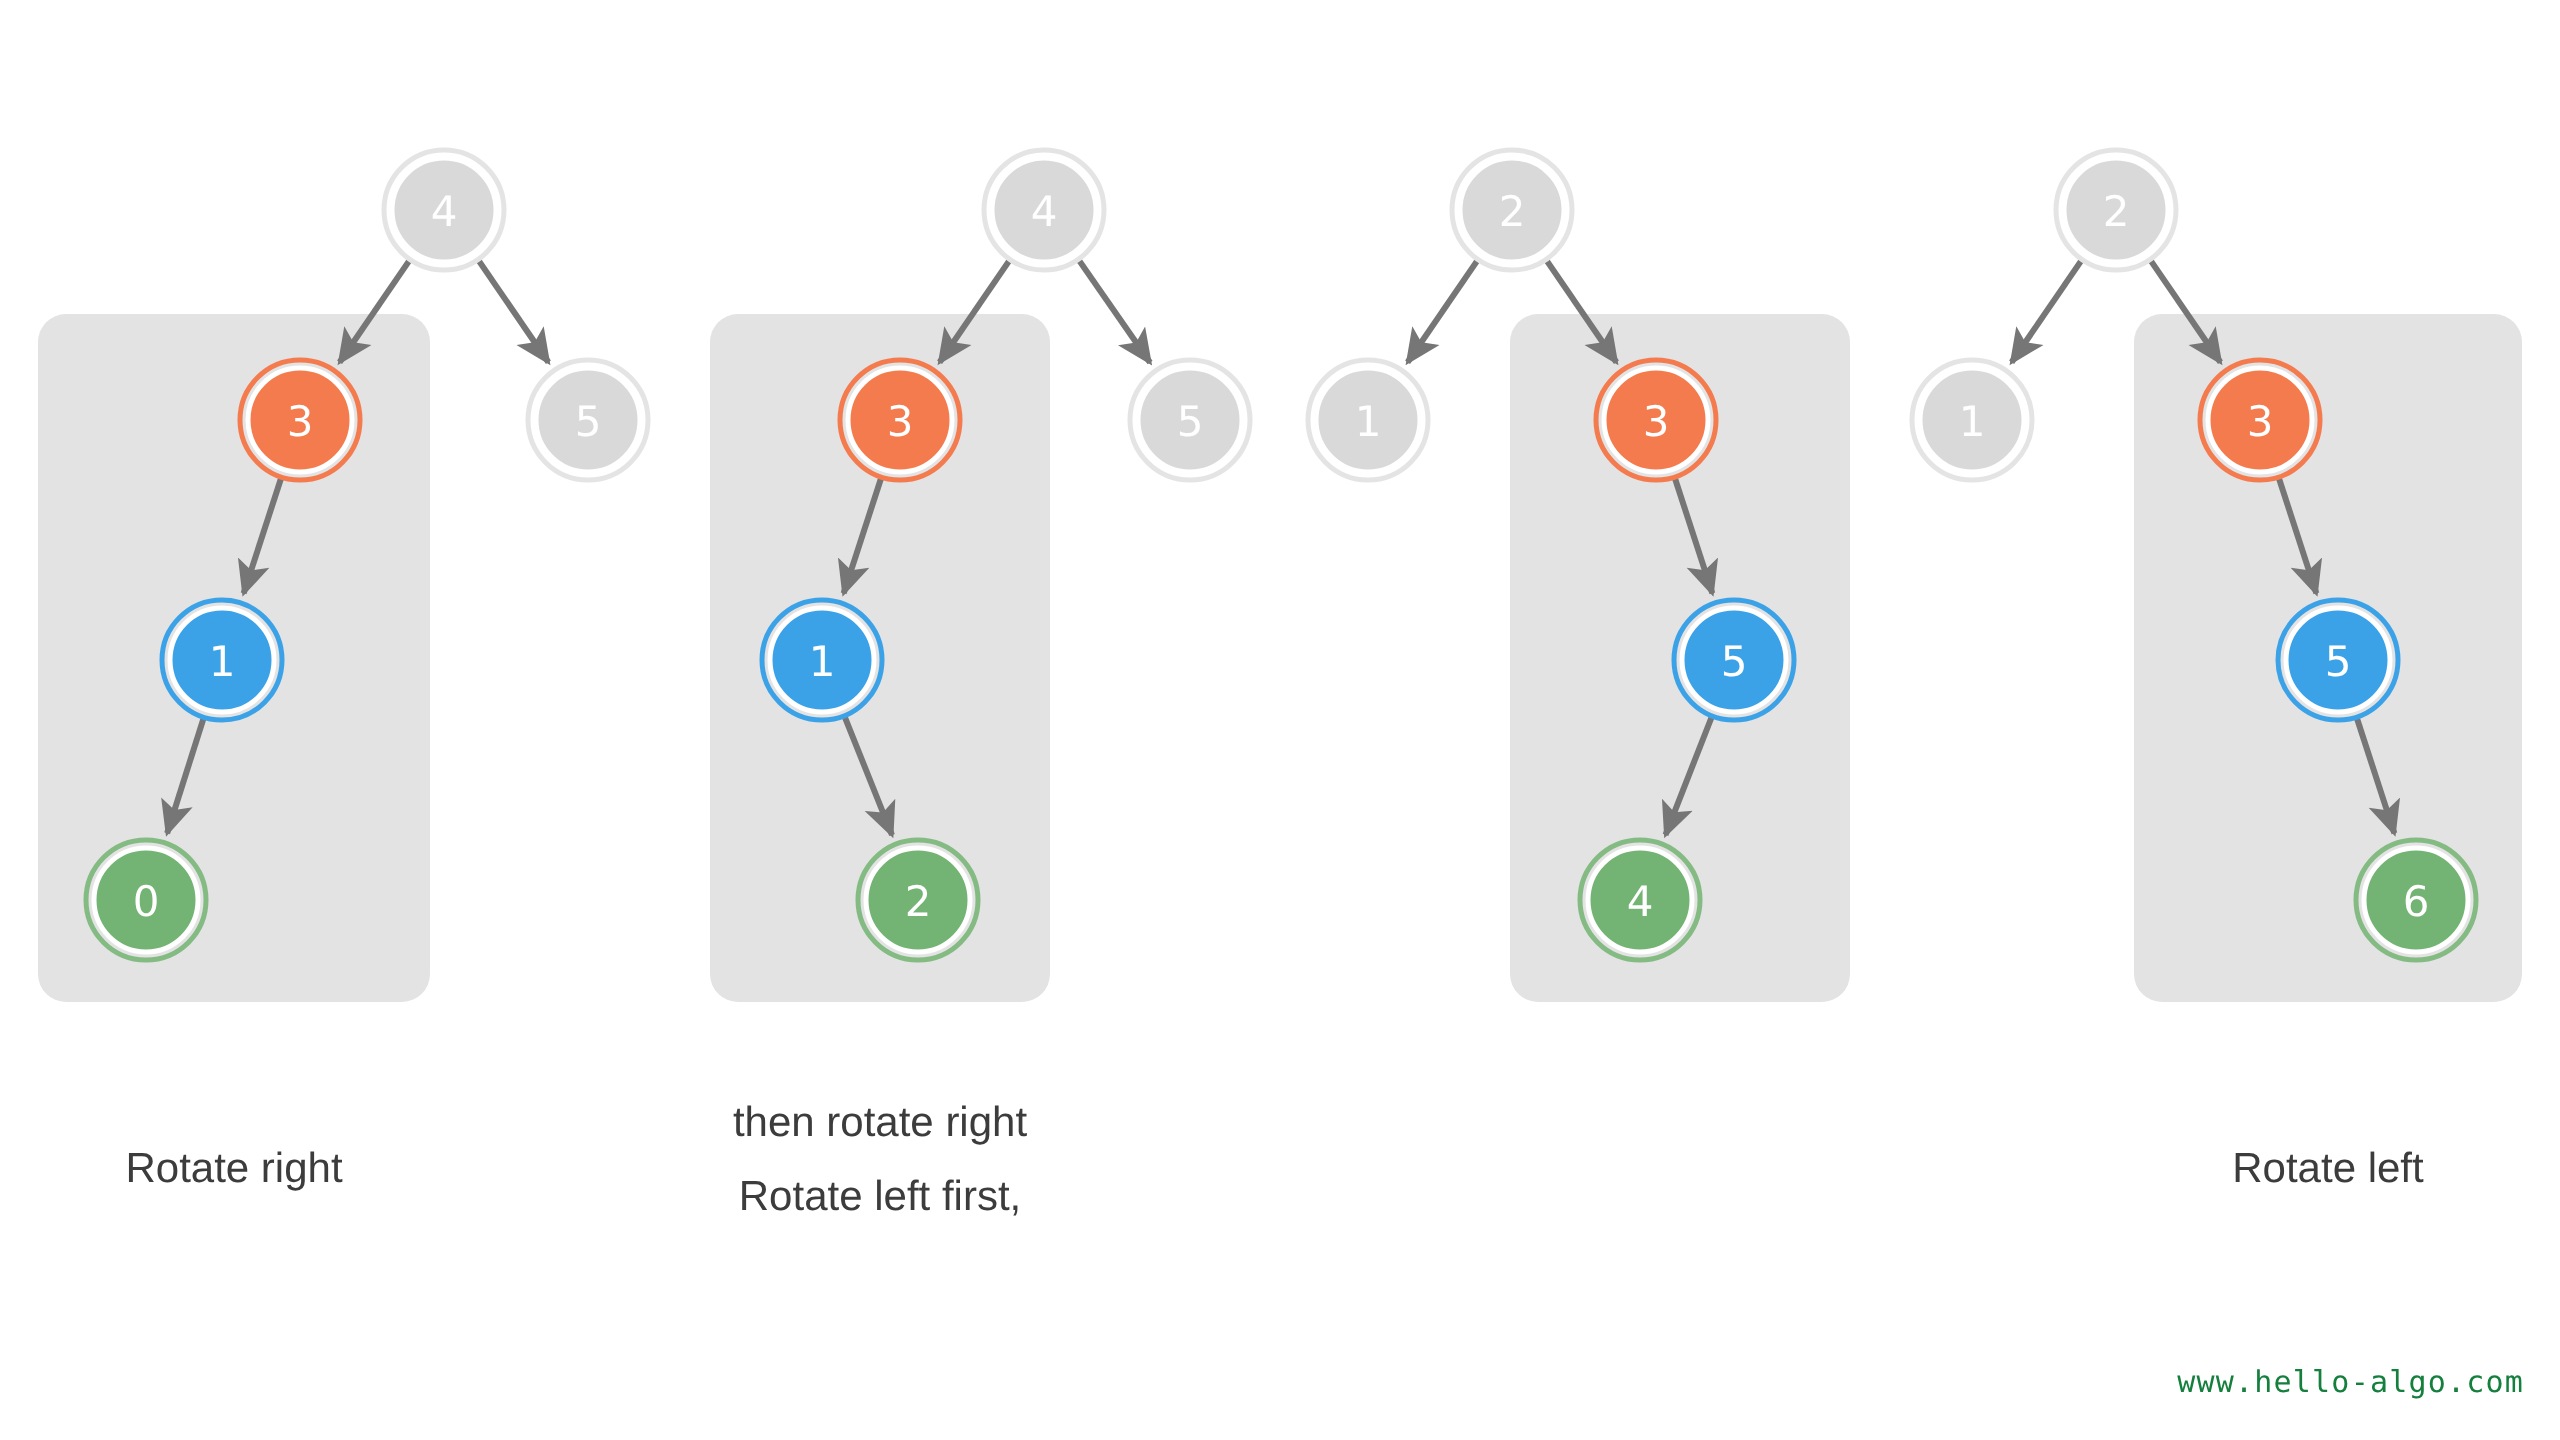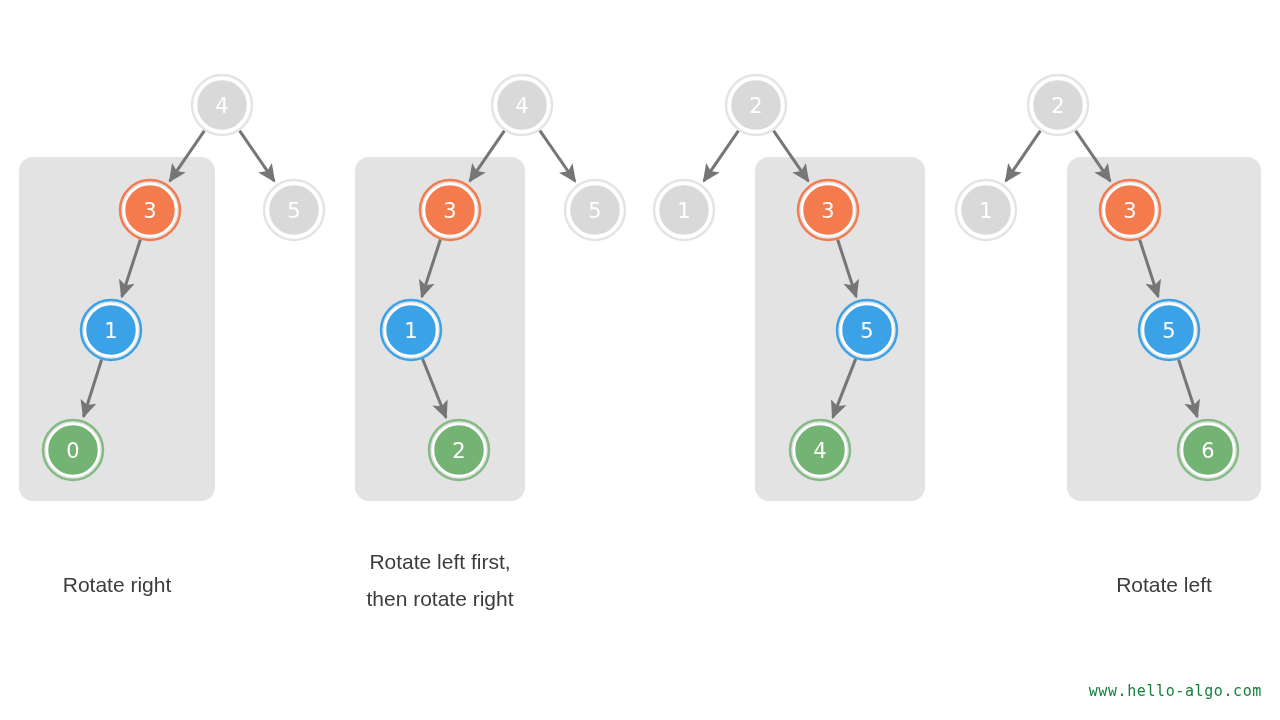--- a/index.html
+++ b/index.html
@@ -197,18 +197,18 @@
           <g>
             <circle cx="1208" cy="450" r="30" fill="none" stroke="#83bb83" stroke-width="2.5"></circle>
             <circle cx="1208" cy="450" r="26" fill="#73b373" stroke="#ffffff" stroke-width="2.5"></circle>
             <text x="1208" y="451" class="node-label" fill="#ffffff">6</text>
           </g>
         </g>
       </g>
   </svg>
   <div id="captions-layer">
       <div class="panel-caption" style="left: 17px; top: 566px; width: 200px;"><div>Rotate right</div></div>
-      <div class="panel-caption" style="left: 340px; top: 543px; width: 200px;"><div>Rotate left first,</div><div>then rotate right</div></div>
+      <div class="panel-caption" style="left: 340px; top: 543px; width: 200px;"><div>then rotate right</div><div>Rotate left first,</div></div>
       <div class="panel-caption" style="left: 740px; top: 543px; width: 200px;"></div>
       <div class="panel-caption" style="left: 1064px; top: 566px; width: 200px;"><div>Rotate left</div></div>
     </div>
   <div class="watermark">www.hello-algo.com</div>
 </div>
 
 </body></html>

